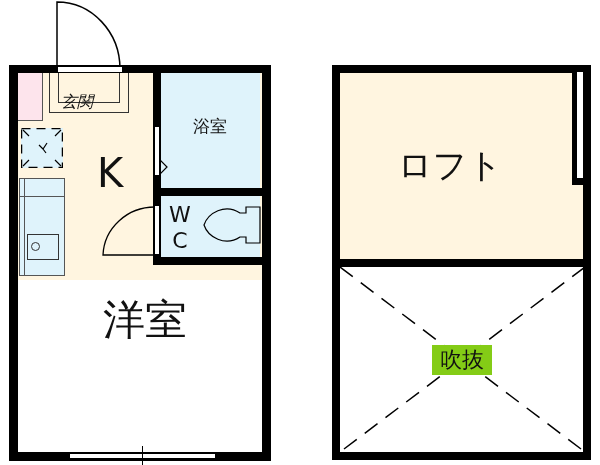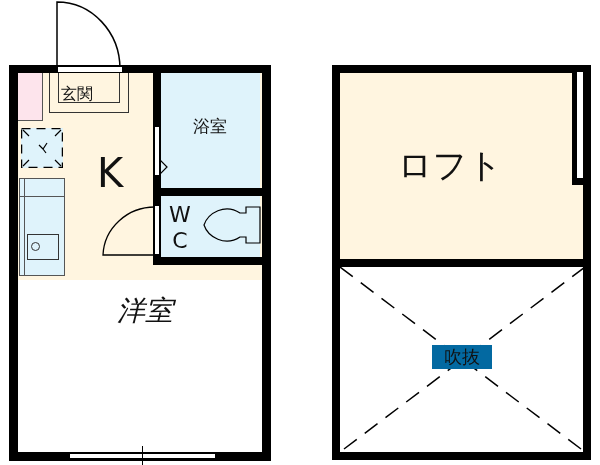--- a/index.html
+++ b/index.html
@@ -17,21 +17,21 @@
   <div class="abs" style="left:14px;top:72px;width:250px;height:208px;background:#fff5e0;"></div>
 
   <svg class="abs" style="left:50px;top:0px;" width="80" height="72">
     <path d="M7 69 L7 2 A 63 67 0 0 1 70 69" fill="none" stroke="#000" stroke-width="1.5"></path>
   </svg>
 
   <div class="abs" style="left:18px;top:72px;width:24px;height:48px;background:#fde4ec;border-right:1px solid #555;border-bottom:1px solid #555;"></div>
 
   <div class="abs" style="left:49px;top:72px;width:78px;height:40px;border:1px solid #333;border-top:none;">
     <div class="abs" style="left:8px;top:0;width:60px;height:30px;border:1px solid #333;border-top:none;"></div>
-    <div class="lbl" style="left:8px;top:12px;width:38px;font-size:16px;">玄関</div>
+    <div class="lbl" style="left:8px;top:20px;width:38px;font-size:16px;font-style:italic;">玄関</div>
   </div>
 
   <div class="abs" style="left:21px;top:128px;width:42px;height:40px;background:#dff3fb;">
     <svg width="42" height="40">
       <g stroke="#000" stroke-width="1.5" fill="none" stroke-dasharray="9 6">
         <rect x="0.5" y="0.5" width="41" height="39"></rect>
       </g>
       <path d="M2 2 L8 8 M40 2 L34 8 M2 38 L8 32 M40 38 L34 32" stroke="#000" stroke-width="1.2"></path>
       <path d="M18 17 L22 21 L26 15 M22 21 L25 25" stroke="#000" stroke-width="1.2" fill="none"></path>
     </svg>
@@ -54,21 +54,21 @@
   <div class="lbl" style="left:168px;top:202px;width:24px;font-size:22px;">W</div>
   <div class="lbl" style="left:168px;top:228px;width:24px;font-size:22px;">C</div>
   <svg class="abs" style="left:200px;top:205px;" width="62" height="40">
     <path d="M40 8 C 25 -2, 8 8, 4 20 C 8 32, 25 42, 40 32 L46 32 L46 38 L60 38 L60 2 L46 2 L46 8 Z" fill="none" stroke="#000" stroke-width="1.2"></path>
   </svg>
 
   <svg class="abs" style="left:100px;top:205px;" width="60" height="55">
     <path d="M55 2 A 52 50 0 0 0 3 50 L55 50" fill="none" stroke="#000" stroke-width="1.3"></path>
   </svg>
 
-  <div class="lbl" style="left:90px;top:292px;width:110px;font-size:28px;font-style:italic;">洋室</div>
+  <div class="lbl" style="left:90px;top:292px;width:110px;font-size:42px;">洋室</div>
 
   <div class="wall" style="left:9px;top:65px;width:262px;height:8px;"></div>
   <div class="wall" style="left:9px;top:65px;width:9px;height:395px;"></div>
   <div class="wall" style="left:262px;top:65px;width:9px;height:395px;"></div>
   <div class="wall" style="left:9px;top:452px;width:262px;height:9px;"></div>
   <div class="wall" style="left:153px;top:65px;width:8px;height:200px;"></div>
   <div class="wall" style="left:153px;top:188px;width:117px;height:8px;"></div>
   <div class="wall" style="left:153px;top:257px;width:117px;height:8px;"></div>
 
   <div class="abs" style="left:57px;top:66px;width:64px;height:5px;background:#fff;border:1px solid #000;"></div>
@@ -89,21 +89,21 @@
   <div class="lbl" style="left:380px;top:143px;width:140px;font-size:34px;font-family:Liberation Serif, serif;">ロフト</div>
 
   <div class="abs" style="left:340px;top:267px;width:245px;height:185px;background:#fff;">
     <svg width="245" height="185">
       <g stroke="#000" stroke-width="1.5" stroke-dasharray="16 10">
         <line x1="0" y1="0" x2="245" y2="185"></line>
         <line x1="245" y1="0" x2="0" y2="185"></line>
       </g>
     </svg>
   </div>
-  <div class="lbl" style="left:432px;top:345px;width:60px;font-size:18px;background:#0369a1;">吹抜</div>
+  <div class="lbl" style="left:432px;top:345px;width:60px;font-size:22px;background:#84cc16;">吹抜</div>
 
   <div class="wall" style="left:332px;top:65px;width:258px;height:8px;"></div>
   <div class="wall" style="left:332px;top:65px;width:8px;height:395px;"></div>
   <div class="wall" style="left:583px;top:65px;width:8px;height:395px;"></div>
   <div class="wall" style="left:332px;top:259px;width:258px;height:8px;"></div>
   <div class="wall" style="left:332px;top:452px;width:258px;height:8px;"></div>
   <div class="wall" style="left:572px;top:65px;width:19px;height:120px;"></div>
   <div class="abs" style="left:577px;top:72px;width:6px;height:106px;background:#fff;"></div>
 </div>
 

